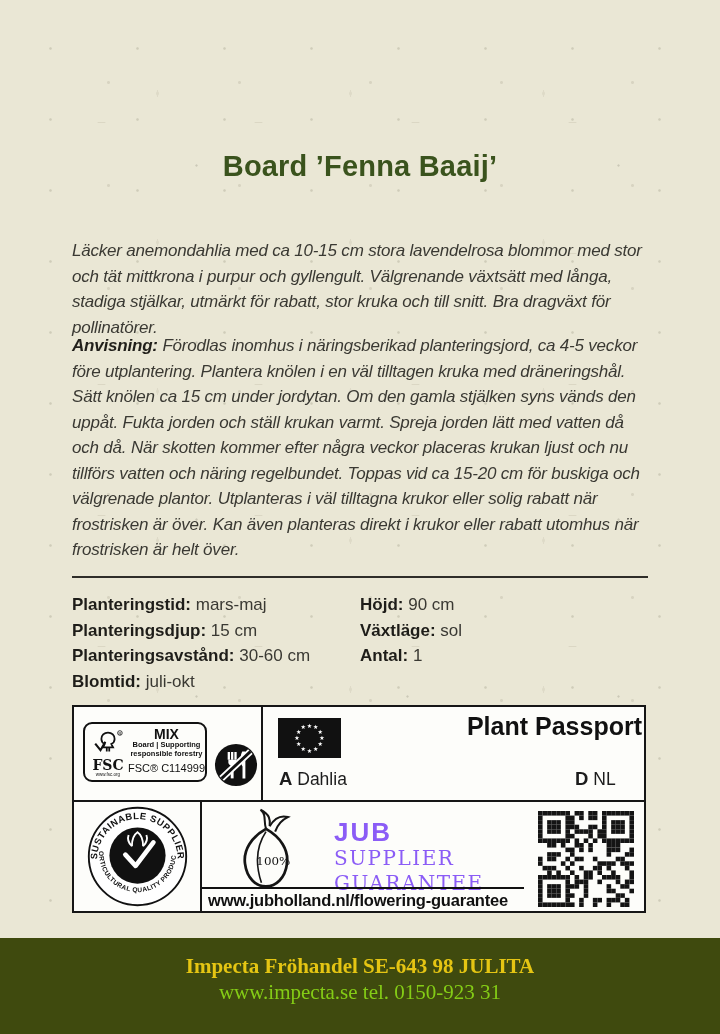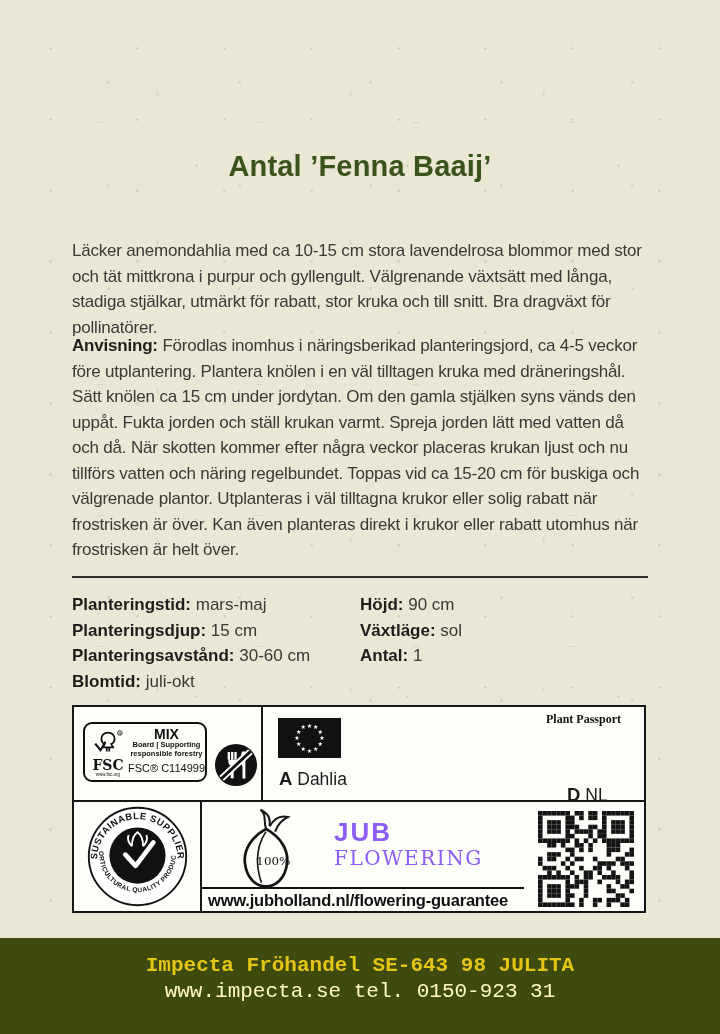--- a/index.html
+++ b/index.html
@@ -13,21 +13,21 @@
       radial-gradient(circle, rgba(62,58,42,.18) 0.7px, transparent 1.5px),
       radial-gradient(ellipse 7px 1.6px, rgba(118,110,84,.13) 50%, transparent 62%),
       radial-gradient(ellipse 2px 6px, rgba(118,110,84,.10) 50%, transparent 62%);
     background-size:87px 71px,131px 103px,211px 177px,157px 131px,193px 149px;
     background-position:7px 13px,43px 31px,91px 77px,23px 57px,61px 19px;
   }
   .title{
     position:absolute;top:150px;left:0;right:0;margin:0;text-align:center;
     font-size:29px;font-weight:bold;color:#3a531d;letter-spacing:.2px;
   }
-  .para{position:absolute;left:72px;width:582px;margin:0;font-size:17px;line-height:25.5px;letter-spacing:-0.2px;}
+  .para{position:absolute;left:72px;width:582px;margin:0;font-size:17px;line-height:25.5px;letter-spacing:-0.2px;font-style:italic;}
   .desc{top:238px;}
   .instr{top:333px;}
   .para b{color:#211f1a;}
   .divider{position:absolute;top:576px;left:72px;width:576px;border-top:2px solid #2f2e29;}
   .details{position:absolute;top:592px;left:72px;width:576px;font-size:17px;line-height:25.5px;}
   .details b{color:#1e1d19;}
   .dcol{position:absolute;top:0;left:0;}
   .dcol.right{left:288px;}
 
   .certbox{position:absolute;top:705px;left:72px;width:574px;height:208px;background:#fdfdfa;border:2px solid #161616;box-sizing:border-box;}
@@ -45,49 +45,49 @@
   .fsc-tree{width:30px;height:30px;}
   .fsc-brand{font-family:"DejaVu Serif",serif;font-weight:bold;font-size:14px;line-height:13px;}
   .fsc-url{font-size:4.5px;line-height:6px;}
   .fsc-right{flex:1;text-align:center;padding-top:4px;}
   .fsc-mix{font-size:14px;font-weight:bold;line-height:13px;}
   .fsc-l1,.fsc-l2{font-size:7.5px;font-weight:bold;line-height:8.5px;}
   .fsc-code{font-size:11px;font-weight:normal;line-height:14px;margin-top:3px;}
   .nofood{position:absolute;left:140px;top:36px;width:44px;height:44px;}
 
   .euflag{position:absolute;left:15px;top:11px;width:63px;height:40px;}
-  .pp-title{position:absolute;right:23px;top:5px;font-size:12px;font-weight:bold;color:#111;font-family:Liberation Serif, serif;}
+  .pp-title{position:absolute;right:2px;top:5px;font-size:25px;font-weight:bold;color:#111;}
   .pp-field{position:absolute;top:61px;font-size:17.5px;color:#1c1c1c;}
   .pp-field b{font-size:18.5px;}
   .pp-a{left:16px;}
   .pp-b{left:132px;}
-  .pp-d{left:304px;margin-top:16px;}
+  .pp-d{left:312px;}
 
   .suslogo{width:103px;height:103px;}
   .arc-top-t{font-size:10px;font-weight:bold;letter-spacing:.6px;fill:#111;}
   .arc-bot-t{font-size:7px;font-weight:bold;letter-spacing:.4px;fill:#111;}
 
   .bulb{position:absolute;left:26px;top:5px;width:76px;height:84px;}
   .g-text{position:absolute;left:132px;top:17px;color:#8b5cf6;}
   .g-brand{font-size:26px;font-weight:bold;letter-spacing:2px;line-height:27px;}
   .g-l1,.g-l2{font-family:"DejaVu Serif",serif;font-size:20px;letter-spacing:1.5px;line-height:25px;}
   .g-line{position:absolute;left:0;top:85px;width:322px;border-top:2px solid #111;}
   .g-url{position:absolute;left:6px;top:89px;font-size:16.5px;font-weight:bold;color:#101010;letter-spacing:-0.2px;}
   .qr{position:absolute;right:10px;top:9px;width:96px;height:96px;}
 
-  .footer{position:absolute;top:938px;left:0;width:720px;height:96px;background:#3f4a0e;text-align:center;font-family:Liberation Mono, monospace;}
+  .footer{position:absolute;top:938px;left:0;width:720px;height:96px;background:#3f4a0e;text-align:center;font-family:Liberation Serif, serif;}
   .f1{padding-top:15px;font-size:21px;font-weight:bold;color:#e5c513;line-height:26px;}
-  .f2{font-size:21px;color:#fef9c3;line-height:26px;}
+  .f2{font-size:21px;color:#84cc16;line-height:26px;}
 </style>
 </head>
 <body>
 
 <div class="page">
 
-  <h1 class="title">Antal ’Fenna Baaij’</h1>
+  <h1 class="title">Board ’Fenna Baaij’</h1>
 
   <p class="para desc">Läcker anemondahlia med ca 10-15 cm stora lavendelrosa blommor med stor och tät mittkrona i purpur och gyllengult. Välgrenande växtsätt med långa, stadiga stjälkar, utmärkt för rabatt, stor kruka och till snitt. Bra dragväxt för pollinatörer.</p>
 
   <p class="para instr"><b>Anvisning:</b> <span>Förodlas inomhus i näringsberikad planteringsjord, ca 4-5 veckor före utplantering. Plantera knölen i en väl tilltagen kruka med dräneringshål. Sätt knölen ca 15 cm under jordytan. Om den gamla stjälken syns vänds den uppåt. Fukta jorden och ställ krukan varmt. Spreja jorden lätt med vatten då och då. När skotten kommer efter några veckor placeras krukan ljust och nu tillförs vatten och näring regelbundet. Toppas vid ca 15-20 cm för buskiga och välgrenade plantor. Utplanteras i väl tilltagna krukor eller solig rabatt när frostrisken är över. Kan även planteras direkt i krukor eller rabatt utomhus när frostrisken är helt över.</span></p>
 
   <div class="divider"></div>
 
   <div class="details">
     <div class="dcol">
       <div><b>Planteringstid:</b> <span>mars-maj</span></div>
@@ -190,21 +190,22 @@
           <g fill="none" stroke="#151515">
             <path stroke-width="2.2" d="M40 24 C37 15 41 9 34 3 C44 8 45 14 44 21"></path>
             <path stroke-width="2.2" d="M44 21 C50 11 57 9 64 11 C55 15 52 21 50 27"></path>
             <path stroke-width="3" d="M40 24 C24 33 15 47 17 62 C19 78 29 87 40 87 C51 87 61 78 63 62 C65 47 56 33 40 24 Z"></path>
             <path stroke-width="1.8" d="M35 83 C28 62 30 42 40 27"></path>
           </g>
           <text x="48" y="63" font-family="DejaVu Serif" font-size="13" text-anchor="middle" fill="#151515">100%</text>
         </svg>
         <div class="g-text">
           <div class="g-brand">JUB</div>
-          <div class="g-l1">FLOWERING</div>
+          <div class="g-l1">SUPPLIER</div>
+          <div class="g-l2">GUARANTEE</div>
         </div>
         <div class="g-line"></div>
         <div class="g-url">www.jubholland.nl/flowering-guarantee</div>
         <svg class="qr" viewBox="0 0 96 96" fill="#141414">
             <rect x="0.00" y="0.00" width="4.57" height="4.57"></rect>
             <rect x="4.57" y="0.00" width="4.57" height="4.57"></rect>
             <rect x="9.14" y="0.00" width="4.57" height="4.57"></rect>
             <rect x="13.71" y="0.00" width="4.57" height="4.57"></rect>
             <rect x="18.29" y="0.00" width="4.57" height="4.57"></rect>
             <rect x="22.86" y="0.00" width="4.57" height="4.57"></rect>

